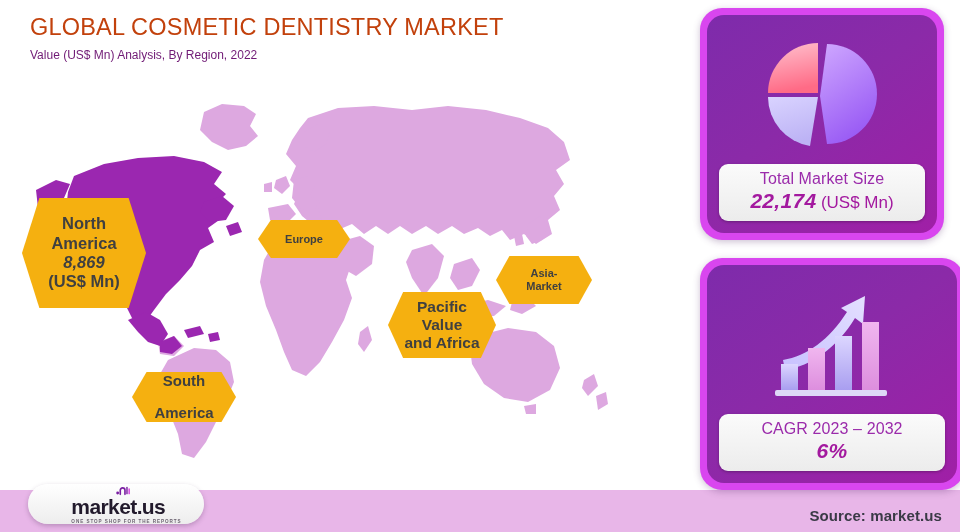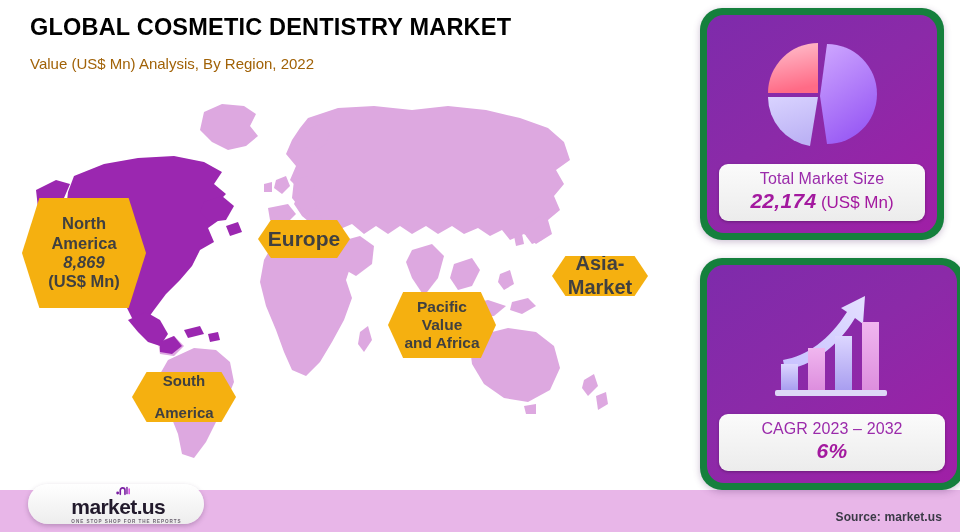--- a/index.html
+++ b/index.html
@@ -11,32 +11,32 @@
     overflow:hidden;
   }
 
   
   #footer-band {
     position:absolute; left:0; bottom:0; width:960px; height:42px;
     background:#e8b6e8;
   }
   #footer-source {
     position:absolute; right:18px; bottom:8px;
-    font-size:12px; font-weight:bold; color:#3a3a46;
+    font-size:15px; font-weight:bold; color:#3a3a46;
     letter-spacing:.1px;
   }
 
   
   #header { position:absolute; left:30px; top:14px; }
   #title {
-    font-size:23.5px; font-weight:bold; color:#000000;
+    font-size:23.5px; font-weight:normal; color:#c2410c;
     letter-spacing:.2px; white-space:nowrap;
   }
   #subtitle {
-    margin-top:14px; font-size:15px; color:#a16207; white-space:nowrap;
+    margin-top:7px; font-size:12px; color:#701a75; white-space:nowrap;
   }
 
   
   #map-wrap { position:absolute; left:8px; top:84px; width:672px; height:390px; }
   #map-svg { width:100%; height:100%; display:block; }
 
   
   .hex {
     position:absolute;
     background:#f5b010;
@@ -45,29 +45,29 @@
     text-align:center;
     display:flex; align-items:center; justify-content:center;
     flex-direction:column;
     line-height:1.18;
     clip-path:polygon(14% 0%, 86% 0%, 100% 50%, 86% 100%, 14% 100%, 0% 50%);
     filter:drop-shadow(2px 3px 2px rgba(60,40,10,.42));
   }
   .hex .val { font-style:italic; }
 
   #hex-na    { left:22px;  top:198px; width:124px; height:110px; font-size:16.5px; }
-  #hex-eu    { left:258px; top:220px; width:92px;  height:38px;  font-size:21px; }
+  #hex-eu    { left:258px; top:220px; width:92px;  height:38px;  font-size:11px; }
   #hex-mea   { left:388px; top:292px; width:108px; height:66px;  font-size:15.5px; }
-  #hex-ap    { left:552px; top:256px; width:96px;  height:40px;  font-size:20px; }
+  #hex-ap    { left:496px; top:256px; width:96px;  height:48px;  font-size:11px; }
   #hex-sa    { left:132px; top:372px; width:104px; height:50px;  font-size:15px;justify-content:space-between; }
 
   
   .card {
     position:absolute;
-    background:#15803d;
+    background:#d946ef;
     border-radius:22px;
     padding:7px;
     box-shadow:0 2px 7px rgba(90,50,110,.30);
   }
   .card-inner {
     width:100%; height:100%;
     border-radius:17px;
     background:linear-gradient(145deg,#7e2bab 0%,#8b2aa8 45%,#a01fa6 100%);
     display:flex; flex-direction:column; align-items:center;
     justify-content:flex-start;

